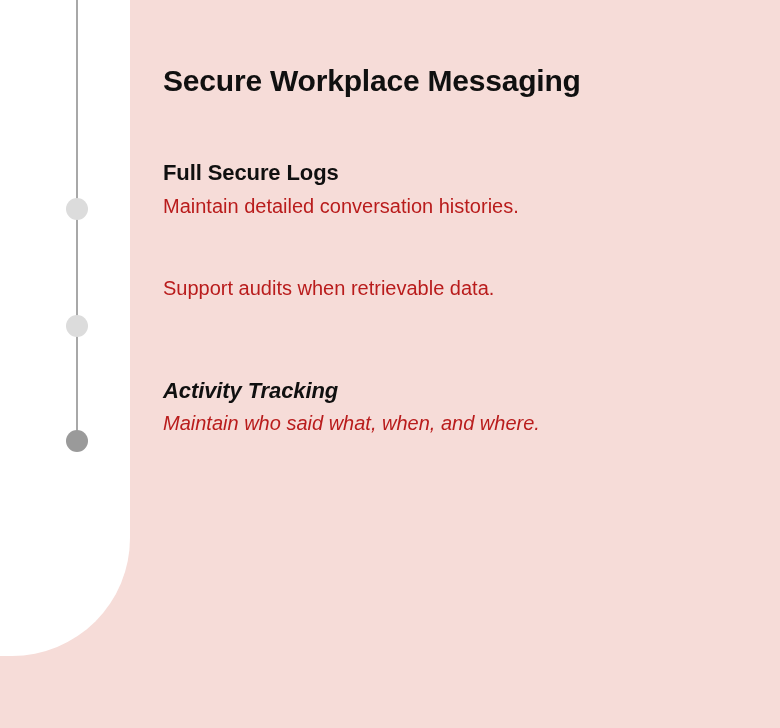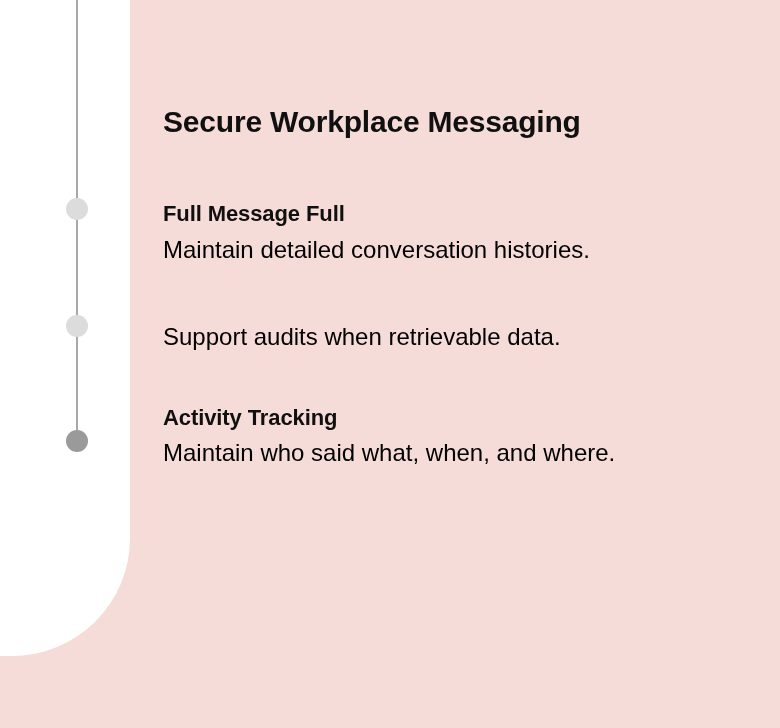--- a/index.html
+++ b/index.html
@@ -59,55 +59,55 @@
   
   .content {
     position: absolute;
     left: 163px;
     top: 0;
     width: 560px;
   }
 
   .page-title {
     margin: 0;
-    padding-top: 104px;
+    padding-top: 63px;
     font-size: 30px;
     font-weight: 700;
     letter-spacing: -0.2px;
     color: #101010;
     line-height: 1.2;
   }
 
   .feature-list {
     list-style: none;
     margin: 0;
     padding: 0;
   }
 
   .feature-item {
     margin: 0;
   }
   .feature-item.item-0 { margin-top: 60px; }
   .feature-item.item-1 { margin-top: 56px; }
-  .feature-item.item-2 { margin-top: 52px; }
+  .feature-item.item-2 { margin-top: 76px; font-style: italic; }
 
   .feature-title {
     margin: 0;
     font-size: 22px;
     font-weight: 700;
     letter-spacing: -0.1px;
     color: #101010;
     line-height: 1.25;
   }
 
   .feature-desc {
     margin: 6px 0 0 0;
-    font-size: 24px;
+    font-size: 20px;
     font-weight: 400;
-    color: #000000;
+    color: #b91c1c;
     line-height: 1.3;
   }
 </style>
 </head>
 <body>
 
 <div class="canvas">
 
   <div class="left-panel"></div>
 
@@ -116,21 +116,21 @@
   <div class="timeline-dot dot-2"></div>
   <div class="timeline-dot dot-3"></div>
 
   <div class="content">
 
     <h1 class="page-title">Secure Workplace Messaging</h1>
 
     <ul class="feature-list">
 
       <li class="feature-item item-0">
-        <h2 class="feature-title">Full Message Full</h2>
+        <h2 class="feature-title">Full Secure Logs</h2>
         <p class="feature-desc">Maintain detailed conversation histories.</p>
       </li>
 
       <li class="feature-item item-1">
         <p class="feature-desc">Support audits when retrievable data.</p>
       </li>
 
       <li class="feature-item item-2">
         <h2 class="feature-title">Activity Tracking</h2>
         <p class="feature-desc">Maintain who said what, when, and where.</p>

